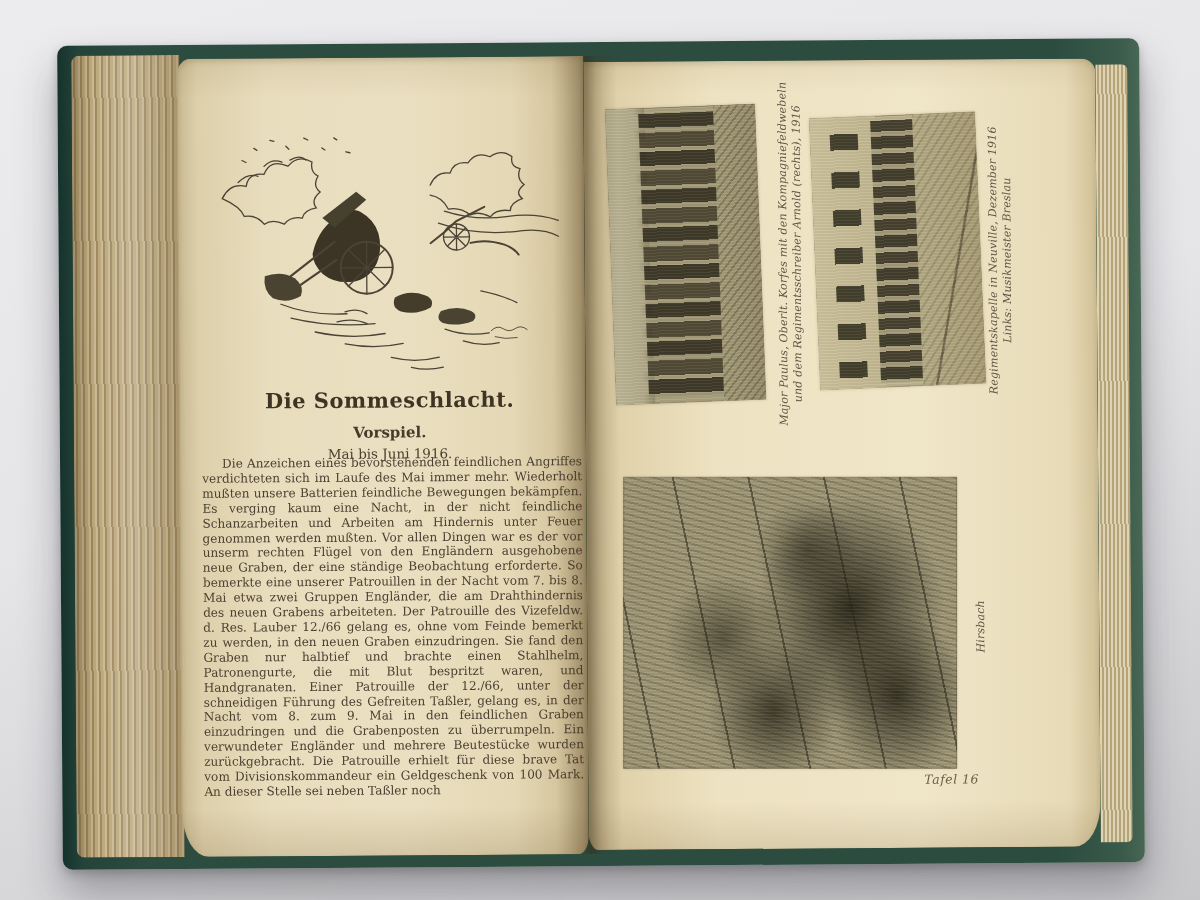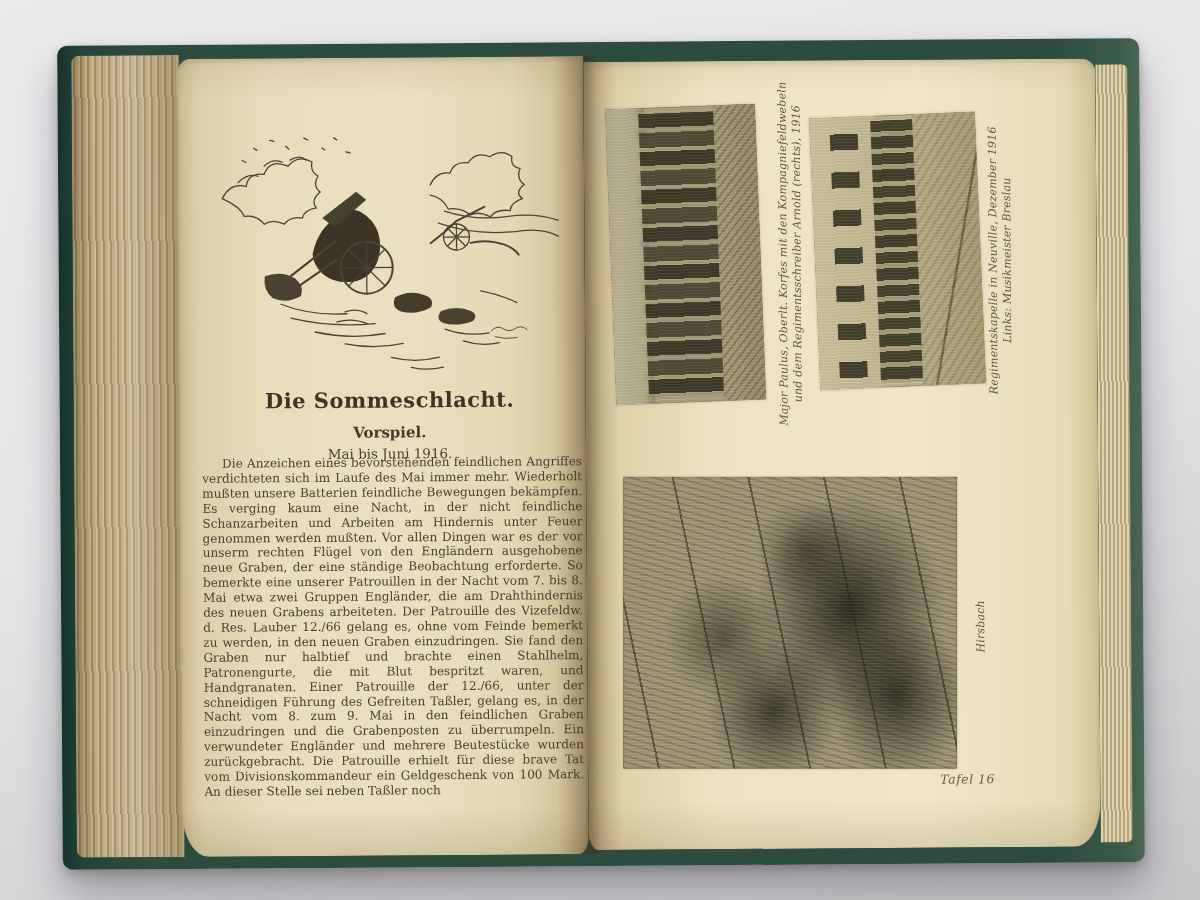--- a/index.html
+++ b/index.html
@@ -113,21 +113,21 @@
 
   .vcaption{
     position:absolute;text-align:center;color:#5e5443;
     font-style:italic;font-size:11px;line-height:14px;letter-spacing:0.2px;
     transform:rotate(-90deg);
   }
   .caption-officers{left:27px;top:178px;width:360px;height:30px;}
   .caption-band{left:282px;top:186px;width:270px;height:30px;}
   .caption-wire{left:350px;top:559px;width:90px;height:16px;}
   .plate-number{
-    position:absolute;left:352px;top:712px;width:120px;
+    position:absolute;left:336px;top:712px;width:120px;
     font-style:italic;font-size:12.5px;color:#6a5f4b;letter-spacing:0.5px;
   }
 </style>
 </head>
 <body>
 
 <div class="scene">
   <div class="book-cover">
     <div class="page-stack-left"></div>
     <div class="page-stack-right"></div>

